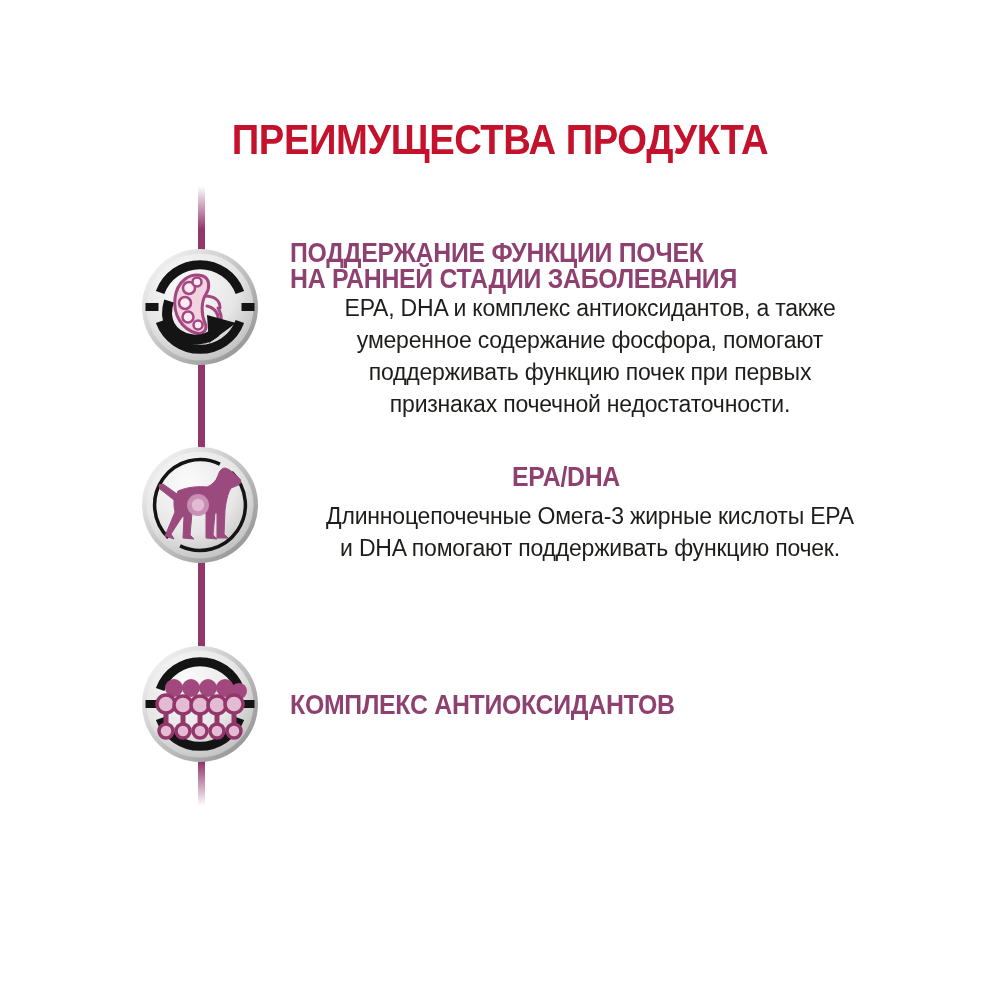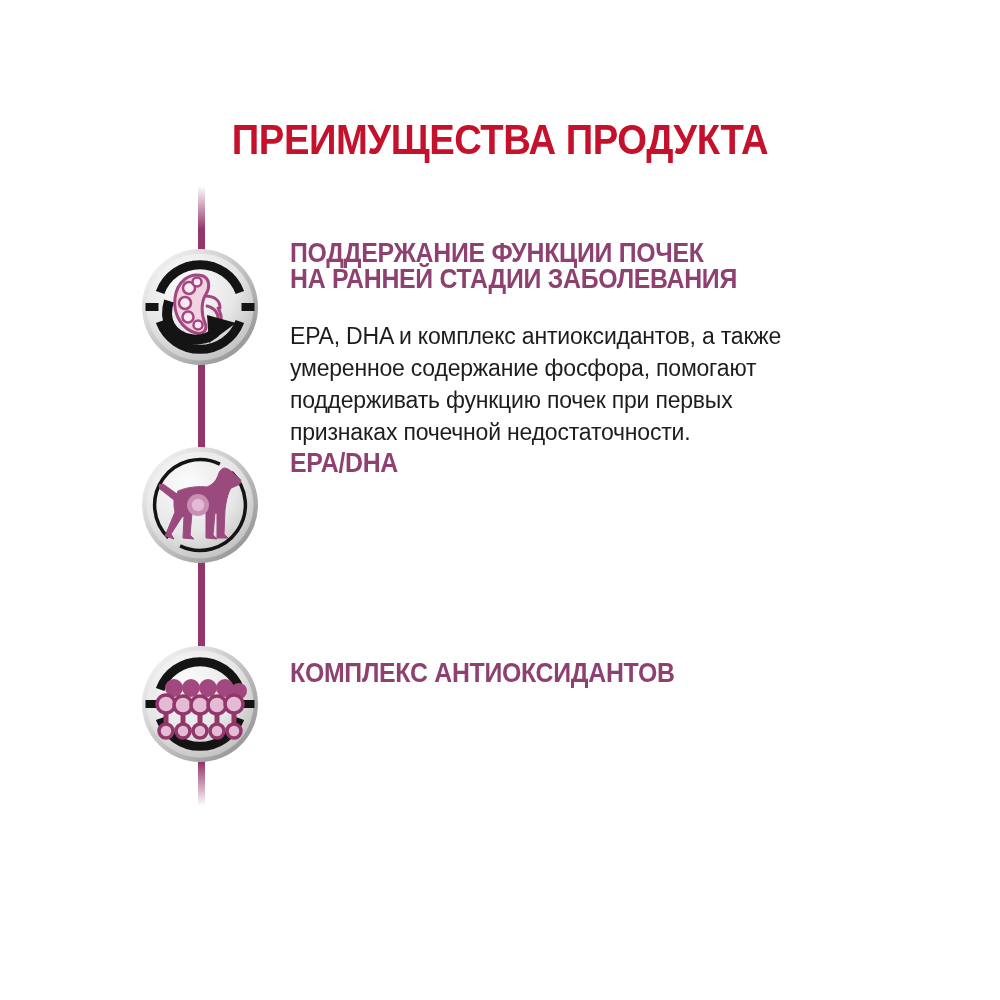--- a/index.html
+++ b/index.html
@@ -22,32 +22,32 @@
     position:absolute;left:141px;width:118px;height:118px;z-index:2;
   }
   .icon-circle svg{display:block;}
   #icon-1{top:248px;}
   #icon-2{top:446px;}
   #icon-3{top:645px;}
   .section{
     position:absolute;left:290px;width:600px;z-index:2;
   }
   #section-1{top:240px;}
-  #section-2{top:450px;}
-  #section-3{top:660px;}
+  #section-2{top:464px;text-align:center;}
+  #section-3{top:692px;}
   .section-heading{
     font-size:27px;font-weight:700;color:#8E4071;line-height:26px;
     letter-spacing:-0.3px;white-space:pre-line;
     transform:scaleX(0.92);transform-origin:left top;
   }
   .section-body{
     margin-top:10px;font-size:23px;color:#1D1D1B;line-height:32px;
     letter-spacing:-0.2px;white-space:pre-line;
   }
-  #section-1 .section-body{margin-top:28px;}
+  #section-1 .section-body{margin-top:0;text-align:center;}
 </style>
 </head>
 <body>
 
 <div class="canvas">
 
   
   <svg width="0" height="0" aria-hidden="true">
     <defs>
       <linearGradient id="rimG" x1="0%" y1="0%" x2="100%" y2="100%">
@@ -152,20 +152,22 @@
 НА РАННЕЙ СТАДИИ ЗАБОЛЕВАНИЯ</div>
     <div class="section-body">EPA, DHA и комплекс антиоксидантов, а также
 умеренное содержание фосфора, помогают
 поддерживать функцию почек при первых
 признаках почечной недостаточности.</div>
   </div>
 
   
   <div class="section" id="section-2">
     <div class="section-heading">EPA/DHA</div>
+    <div class="section-body">Длинноцепочечные Омега-3 жирные кислоты EPA
+и DHA помогают поддерживать функцию почек.</div>
   </div>
 
   
   <div class="section" id="section-3">
     <div class="section-heading">КОМПЛЕКС АНТИОКСИДАНТОВ</div>
   </div>
 
 </div>
 
 </body></html>

